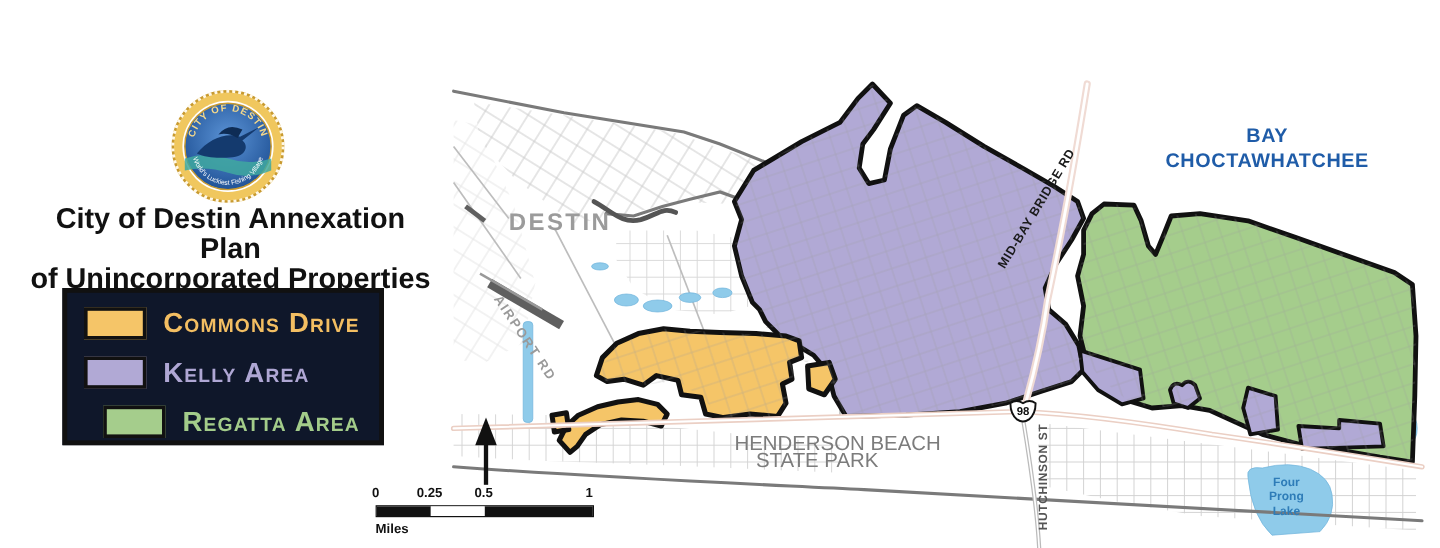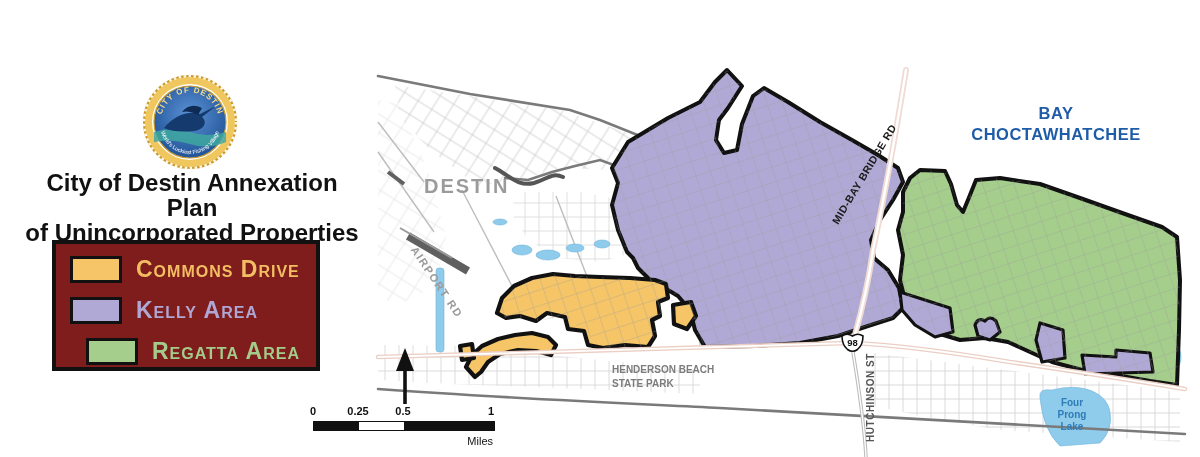--- a/index.html
+++ b/index.html
@@ -3,45 +3,45 @@
 <meta charset="utf-8">
 <style>
   html,body{margin:0;padding:0;background:#ffffff;}
   body{font-family:"Liberation Sans", sans-serif;}
   .stage{position:relative;width:1200px;height:457px;background:#ffffff;overflow:hidden;}
   .map-svg{position:absolute;left:0;top:0;}
   .abs{position:absolute;}
   .title{left:18px;top:170px;width:348px;text-align:center;font-weight:bold;
          font-size:24px;line-height:25px;color:#111;}
   .legend-box{left:52px;top:240px;width:268px;height:131px;border:4px solid #111;
-              background:#7f1d1d;box-sizing:border-box;}
+              background:#0f172a;box-sizing:border-box;}
   .legend-row{position:absolute;left:14px;height:31px;display:flex;align-items:center;}
   .legend-swatch{width:52px;height:27px;border:3.5px solid #111;box-sizing:border-box;margin-right:14px;}
   .legend-label{font-variant:small-caps;font-weight:bold;font-size:23px;letter-spacing:1px;line-height:1;}
   .lbl{position:absolute;white-space:nowrap;}
   .lbl-destin{left:424px;top:175px;font-size:20px;font-weight:bold;color:#9b9b9b;letter-spacing:2px;}
   .lbl-bay{left:958px;top:103px;width:196px;text-align:center;font-size:16.5px;line-height:21px;
            font-weight:bold;letter-spacing:0.5px;}
-  .lbl-park{left:612px;top:363px;width:138px;text-align:left;font-size:10px;line-height:14px;
-            font-weight:bold;color:#7c7c7c;}
+  .lbl-park{left:612px;top:363px;width:138px;text-align:center;font-size:17px;line-height:14px;
+            font-weight:normal;color:#7c7c7c;}
   .lbl-crystal{left:890px;top:369px;font-size:15px;font-weight:bold;color:#666;letter-spacing:1.5px;}
   .lbl-midbay{left:798px;top:168px;width:132px;text-align:center;font-size:10.5px;font-weight:bold;
               color:#1a1a1a;letter-spacing:0.5px;transform:rotate(-59deg);}
   .lbl-hutch{left:808px;top:392px;width:124px;text-align:center;font-size:10px;font-weight:bold;
              color:#555;letter-spacing:0.5px;transform:rotate(-90deg);}
   .lbl-airport{left:376px;top:276px;width:122px;text-align:center;font-size:11px;font-weight:bold;
                color:#9a9a9a;letter-spacing:1.5px;transform:rotate(56deg);}
   .lbl-lake{left:1046px;top:397px;width:52px;text-align:center;font-size:10px;line-height:12px;
             font-weight:bold;color:#2e7cb8;}
   .scalebar{left:307px;top:405px;width:200px;height:45px;font-size:11px;color:#111;}
   .scalebar .tick{position:absolute;top:0;font-weight:bold;transform:translateX(-50%);}
   .scalebar .bar{position:absolute;left:6px;top:16px;width:180px;height:8px;border:1.5px solid #111;
                  box-sizing:content-box;display:flex;}
   .scalebar .seg{height:100%;}
-  .scalebar .unit{position:absolute;left:6px;top:30px;width:180px;text-align:right;font-weight:normal;}
+  .scalebar .unit{position:absolute;left:6px;top:30px;width:180px;text-align:left;font-weight:bold;}
 </style>
 </head>
 <body>
 
 <div class="stage">
 
   <svg class="map-svg" width="1200" height="457" viewBox="0 0 1200 457">
     <defs>
       <pattern id="parcels" width="14" height="14" patternUnits="userSpaceOnUse">
         <path d="M0 7 H14 M7 0 V14" stroke="#cccccc" stroke-width="0.8" fill="none"></path>

